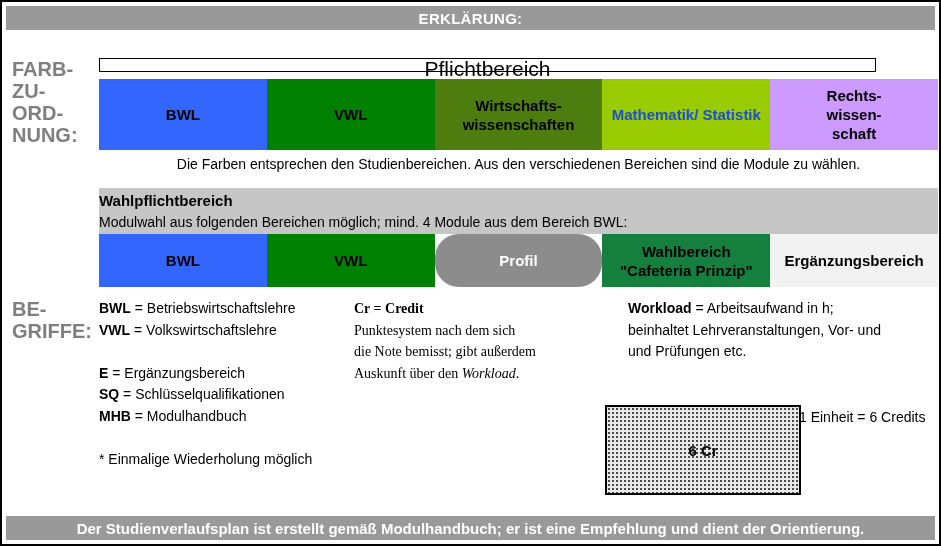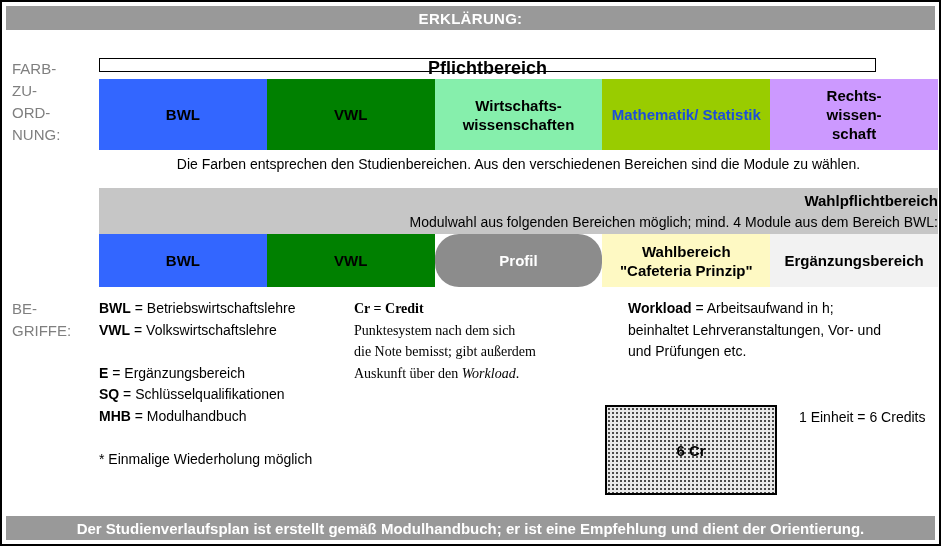--- a/index.html
+++ b/index.html
@@ -20,58 +20,58 @@
     color: #fff; font-weight: bold; font-size: 15px; letter-spacing: .3px;
   }
   .bottom-bar {
     position: absolute; left: 4px; bottom: 4px; right: 4px; height: 24px;
     background: #999;
     display: flex; align-items: center; justify-content: center;
     color: #fff; font-weight: bold; font-size: 15px;
   }
   .side-label {
     position: absolute; left: 10px;
-    color: #7f7f7f; font-weight: normal; font-size: 15px;
+    color: #7f7f7f; font-weight: bold; font-size: 20px;
     line-height: 22px; white-space: pre-line;
   }
   .farb-label { top: 56px; }
   .beg-label  { top: 296px; }
   .pflicht-title {
     position: absolute; left: 97px; top: 56px; width: 777px; height: 14px;
     background: #fff; border: 1px solid #000;
-    text-align: center; font-weight: bold; font-size: 18px; line-height: 19px;
+    text-align: center; font-weight: normal; font-size: 21px; line-height: 19px;
   }
   .row { position: absolute; left: 97px; width: 839px; display: flex; }
   .row1 { top: 77px; height: 71px; }
   .row2 { top: 232px; height: 53px; }
   .cell {
     flex: 1 1 0;
     display: flex; align-items: center; justify-content: center;
     text-align: center; font-weight: bold; font-size: 15px;
     line-height: 19px; white-space: pre-line;
   }
   .caption1 {
     position: absolute; left: 97px; top: 154px; width: 839px;
     text-align: center; font-size: 14px;
   }
   .wahl-head {
     position: absolute; left: 97px; top: 186px; width: 839px; height: 46px;
-    background: #c6c6c6; text-align: right;
+    background: #c6c6c6; text-align: left;
   }
   .wh-title { font-weight: bold; font-size: 15px; padding-top: 4px; }
   .wh-sub   { font-size: 14px; padding-top: 5px; }
   .col { position: absolute; top: 296px; font-size: 14px; line-height: 21.6px; }
   .col1 { left: 97px;  width: 250px; }
   .col2 { left: 352px; width: 250px; font-family: Liberation Serif, serif; }
   .col3 { left: 610px; width: 330px; margin-left: 16px; }
   .line { min-height: 21.6px; }
   .line.sp { height: 21.6px; }
   .line.b { font-weight: bold; }
   .credit-box {
-    position: absolute; left: 603px; top: 403px; width: 172px; height: 90px;
+    position: absolute; left: 603px; top: 403px; width: 196px; height: 90px;
     border: 2px solid #000;
     background-color: #e9e9e9;
     background-image: radial-gradient(circle, #4a4a4a 0.9px, transparent 1.1px);
     background-size: 4px 4px;
     display: flex; align-items: center; justify-content: center;
     font-weight: bold; font-size: 15px;
   }
   .credit-note { position: absolute; left: 797px; top: 407px; font-size: 14px; }
 </style>
 </head>
@@ -86,40 +86,40 @@
   <div class="side-label farb-label">FARB-
 ZU-
 ORD-
 NUNG:</div>
 
   <div class="pflicht-title">Pflichtbereich</div>
 
   <div class="row row1">
     <div class="cell" style="background: rgb(51, 102, 255); color: rgb(0, 0, 0);">BWL</div>
     <div class="cell" style="background: rgb(0, 128, 0); color: rgb(0, 0, 0);">VWL</div>
-    <div class="cell" style="background: #86efac; color: rgb(0, 0, 0);">Wirtschafts-
+    <div class="cell" style="background: #4d7c0f; color: rgb(0, 0, 0);">Wirtschafts-
 wissenschaften</div>
     <div class="cell" style="background: rgb(153, 204, 0); color: #1d4ed8;">Mathematik/ Statistik</div>
     <div class="cell" style="background: rgb(204, 153, 255); color: rgb(0, 0, 0);">Rechts-
 wissen-
 schaft</div>
   </div>
 
   <div class="caption1">Die Farben entsprechen den Studienbereichen. Aus den verschiedenen Bereichen sind die Module zu wählen.</div>
 
   <div class="wahl-head" style="background: rgb(198, 198, 198);">
     <div class="wh-title">Wahlpflichtbereich</div>
     <div class="wh-sub">Modulwahl aus folgenden Bereichen möglich; mind. 4 Module aus dem Bereich BWL:</div>
   </div>
 
   <div class="row row2">
     <div class="cell" style="background: rgb(51, 102, 255); color: rgb(0, 0, 0);">BWL</div>
     <div class="cell" style="background: rgb(0, 128, 0); color: rgb(0, 0, 0);">VWL</div>
     <div class="cell" style="background: rgb(140, 140, 140); color: rgb(255, 255, 255); border-radius: 24px;">Profil</div>
-    <div class="cell" style="background: #fef9c3; color: rgb(0, 0, 0);">Wahlbereich
+    <div class="cell" style="background: #15803d; color: rgb(0, 0, 0);">Wahlbereich
 "Cafeteria Prinzip"</div>
     <div class="cell" style="background: rgb(242, 242, 242); color: rgb(0, 0, 0);">Ergänzungsbereich</div>
   </div>
 
   <div class="side-label beg-label">BE-
 GRIFFE:</div>
 
   <div class="col col1">
     <div class="line"><b>BWL</b><span> = Betriebswirtschaftslehre</span></div>
     <div class="line"><b>VWL</b><span> = Volkswirtschaftslehre</span></div>

